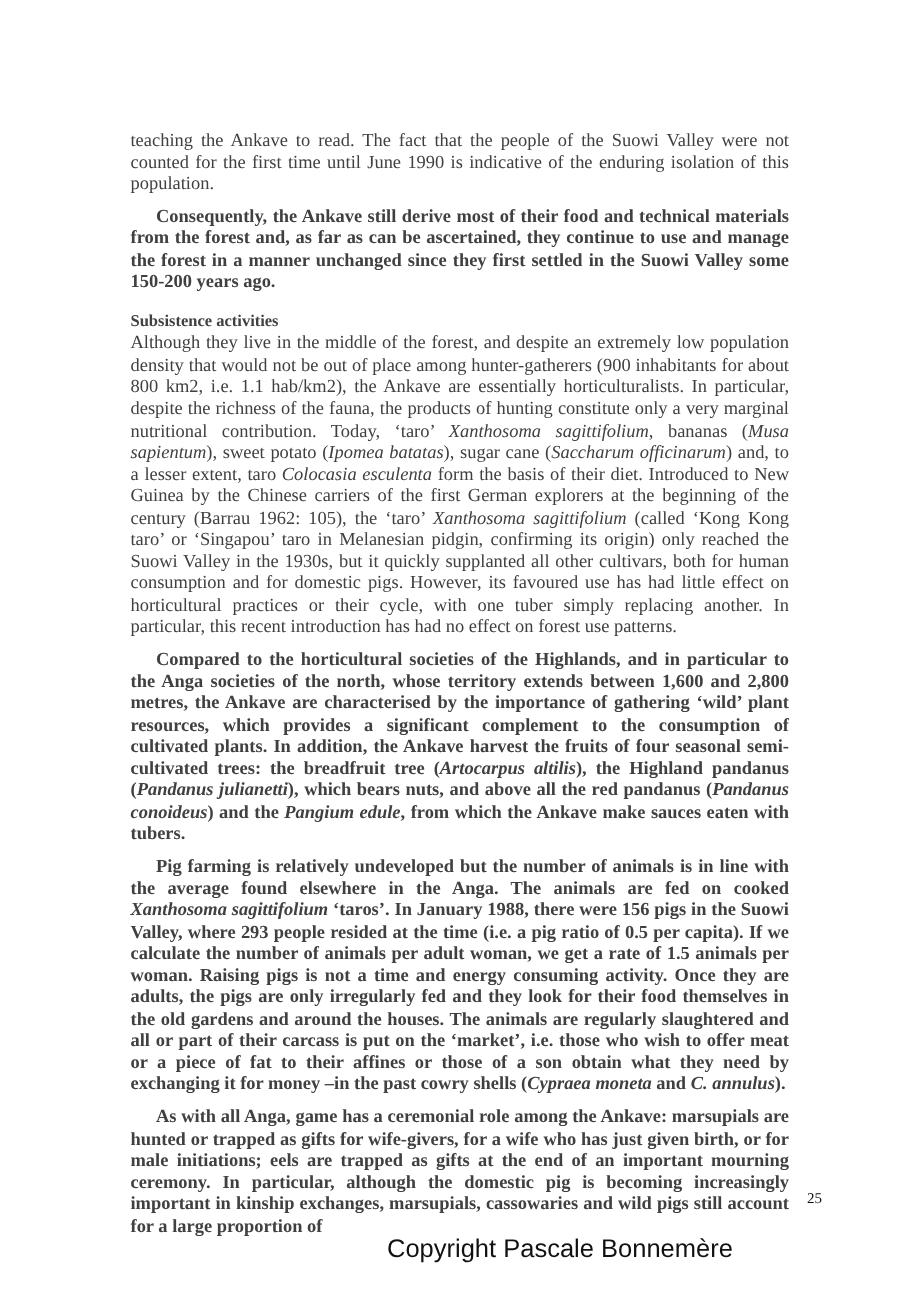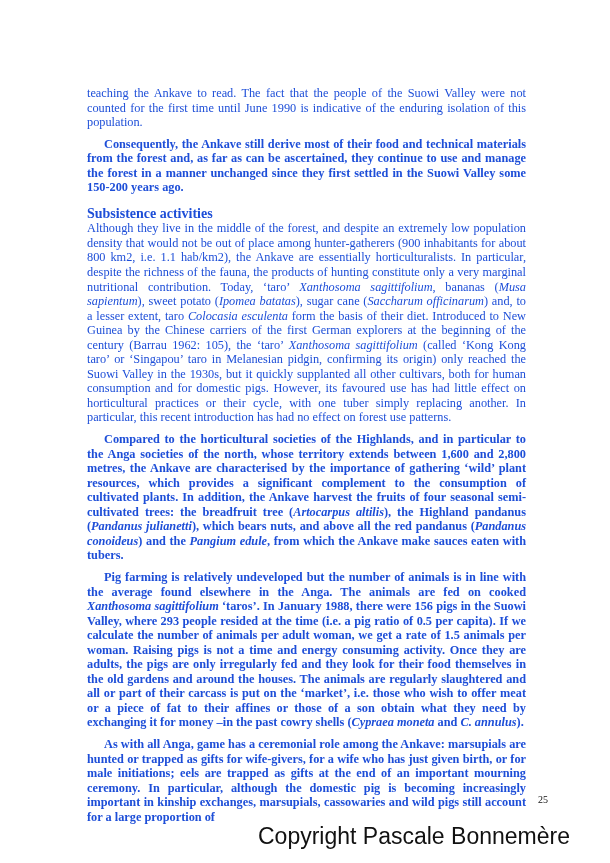--- a/index.html
+++ b/index.html
@@ -1,32 +1,32 @@
 <!DOCTYPE html>
 <html><head>
 <meta charset="utf-8">
 <style>
   html, body { margin: 0; padding: 0; background: #ffffff; }
   body { width: 610px; height: 863px; position: relative; overflow: hidden; }
   .page {
     position: absolute; left: 87px; top: 86px; width: 439px;
     font-family: "Liberation Serif", serif; font-size: 12.3px; line-height: 14.55px;
-    color: #1d4ed8;
+    color: #404040;
   }
   p { margin: 0; text-align: justify; }
   p.indent { text-indent: 17px; }
   p.gap { margin-top: 7px; font-weight: bold; }
-  h3 { margin: 12px 0 0 0; font-size: 14px; font-weight: bold; line-height: 14.55px; }
+  h3 { margin: 12px 0 0 0; font-size: 11px; font-weight: bold; line-height: 14.55px; }
   .pagenum {
     position: absolute; left: 538px; top: 794px; font-family: Liberation Serif, serif;
     font-size: 10px; color: #111;
   }
   .copyright {
     position: absolute; left: 258px; top: 823px;
-    font-family: "Liberation Sans", sans-serif; font-size: 23px; color: #111; white-space: nowrap;
+    font-family: "Liberation Sans", sans-serif; font-size: 17px; color: #111; white-space: nowrap;
   }
   i { font-style: italic; }
 </style>
 </head>
 <body>
 
 <div class="page">
   <p><span>teaching the Ankave to read. The fact that the people of the Suowi Valley were not counted for the first time until June 1990 is indicative of the enduring isolation of this population.</span></p>
   <p class="indent gap"><span>Consequently, the Ankave still derive most of their food and technical materials from the forest and, as far as can be ascertained, they continue to use and manage the forest in a manner unchanged since they first settled in the Suowi Valley some 150-200 years ago.</span></p>
   <h3>Subsistence activities</h3>

